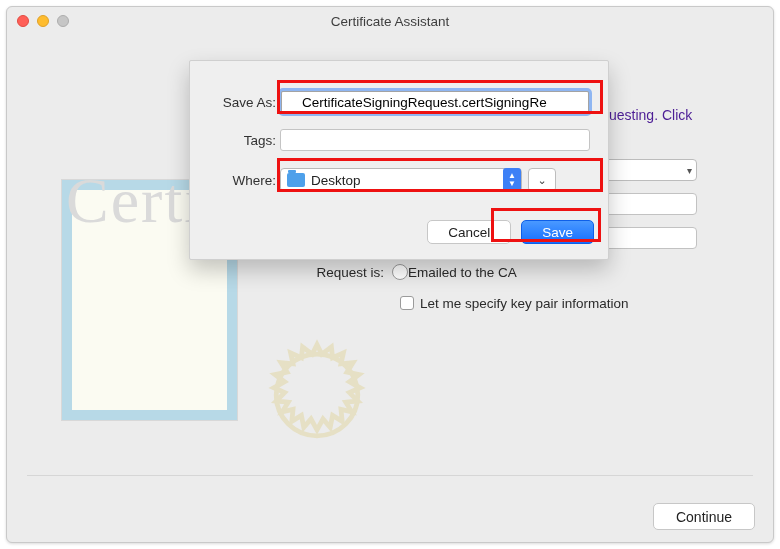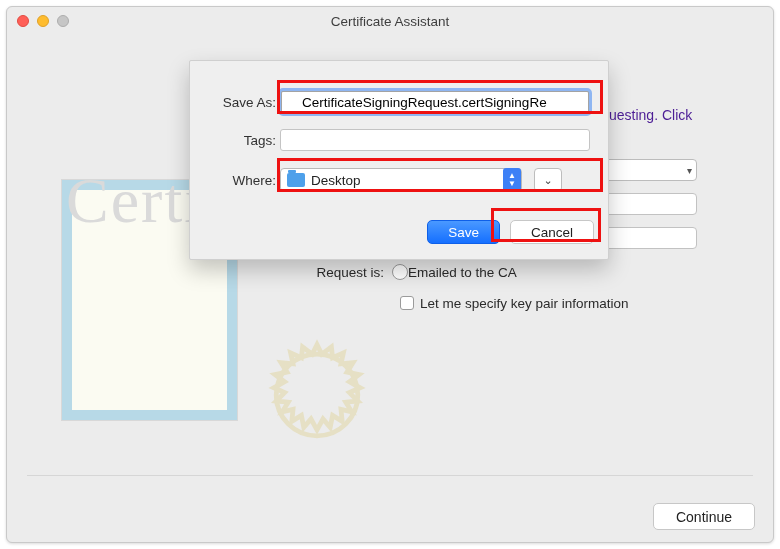--- a/index.html
+++ b/index.html
@@ -73,21 +73,21 @@
   .row-tags { margin-top: 8px; height: 26px; }
   .row-where { margin-top: 12px; height: 30px; }
   .row-btns { margin-top: 20px; height: 34px; justify-content:flex-end; gap:10px; }
 
   .saveas-input {
     width: 310px; height: 24px; border: 2px solid #a3a3a3; border-radius: 3px;
     background:#fff; font-size:13.5px; padding:0 20px; outline: 3px solid #8fb6f2; outline-offset:-1px;
   }
   .tags-input { width: 310px; height: 22px; border:1px solid #c4c4c4; border-radius:3px; background:#fff; }
 
-  .where-wrap { display:flex; gap:12px; }
+  .where-wrap { display:flex; gap:6px; }
   .where-select {
     width: 242px; height: 24px; border:1px solid #b9b9b9; border-radius:4px; background:#fff;
     display:flex; align-items:center; padding-left:6px; gap:6px; font-size:13.5px; color:#222;
   }
   .folder-ic { width:18px; height:14px; background:#4ea0ea; border-radius:2px; position:relative; }
   .folder-ic::before { content:""; position:absolute; top:-3px; left:1px; width:8px; height:3px; background:#4ea0ea; border-radius:1px; }
   .stepper { width:18px; height:24px; background:#3d80f6; border-radius:3px; display:flex; flex-direction:column; align-items:center; justify-content:center; color:#fff; font-size:8px; line-height:8px; margin-left:auto;}
   .expand {
     width: 28px; height:24px; border:1px solid #bdbdbd; border-radius:4px; background:#fff;
     display:flex; align-items:center; justify-content:center; font-size:11px; color:#444;
@@ -188,22 +188,22 @@
                 <span>▲</span>
                 <span>▼</span>
               </span>
           </div>
           <div class="expand">
             <span>⌄</span>
           </div>
         </div>
       </div>
       <div class="srow row-btns">
+        <button class="btn">Cancel</button>
         <button class="btn primary">Save</button>
-        <button class="btn">Cancel</button>
       </div>
     </div>
 
     <div class="hl saveas"></div>
     <div class="hl where"></div>
     <div class="hl save"></div>
 
   </div>
 </div>
 

